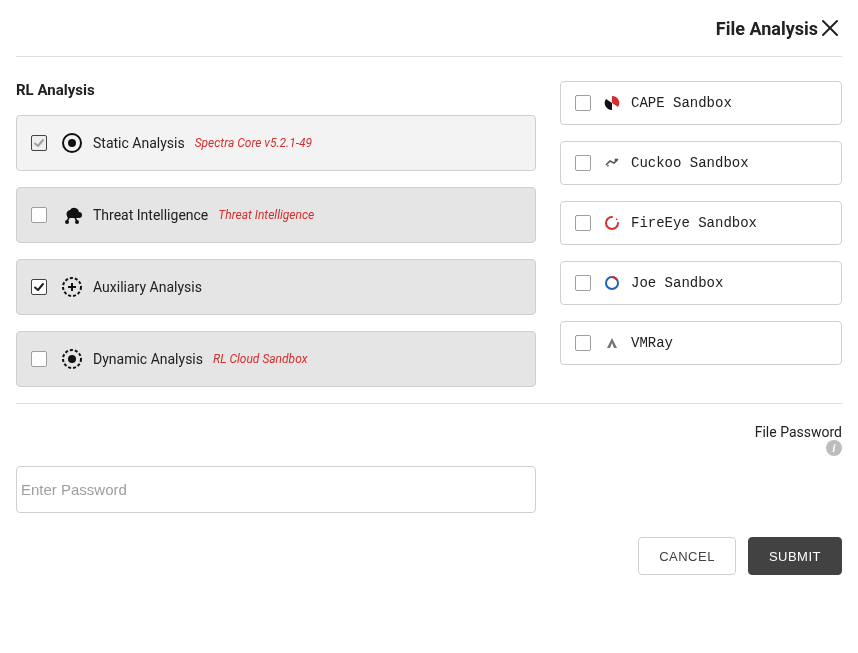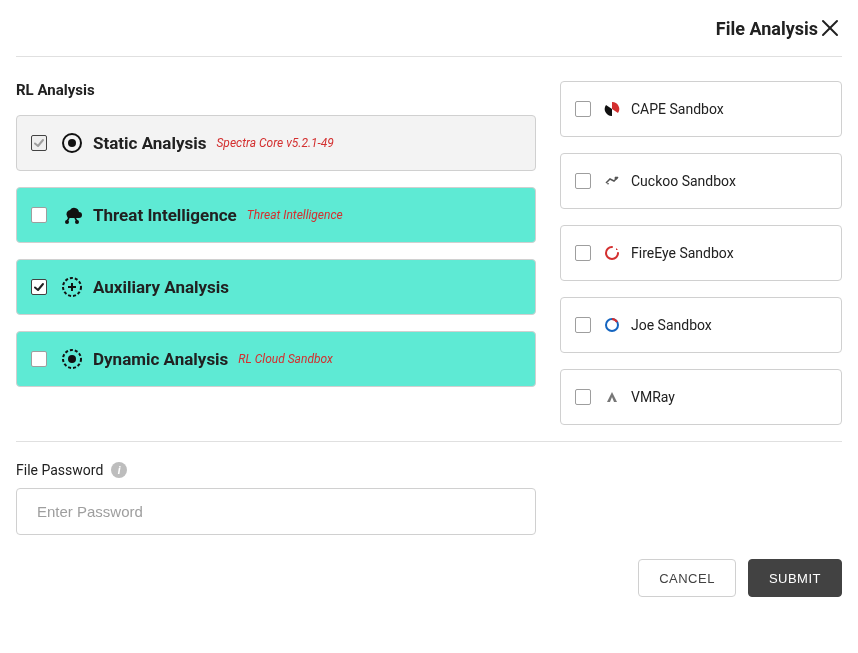--- a/index.html
+++ b/index.html
@@ -31,70 +31,71 @@
   .section-heading {
     font-size: 15px; font-weight: 700; margin-bottom: 16px;
   }
 
   .option-card {
     border: 1px solid #d0d0d0;
     border-radius: 4px;
     padding: 16px 14px;
     display: flex; align-items: center;
     margin-bottom: 16px;
-    background: #5eead4;
+    background: #e5e5e5;
   }
   .option-card.disabled { background: #f3f3f3; }
 
   .int-card {
     border: 1px solid #d0d0d0;
     border-radius: 4px;
     padding: 14px 14px;
     display: flex; align-items: center;
     margin-bottom: 16px;
     background: #fff;
-    height: 56px;
+    height: 44px;
+    font-family: Liberation Mono, monospace;
   }
 
   .chk {
     width: 16px; height: 16px;
     border: 1px solid #9e9e9e;
     border-radius: 2px;
     display: inline-flex; align-items: center; justify-content: center;
     flex: 0 0 16px;
     background: #fff;
   }
   .chk.disabled { background: #eeeeee; }
   .chk.checked { border-color: #424242; }
 
   .rl-icon {
     width: 22px; height: 22px; display:flex; align-items:center; justify-content:center;
     margin-left: 14px; margin-right: 10px; flex: 0 0 22px;
   }
-  .rl-label { font-size: 17px; font-weight: 700; }
+  .rl-label { font-size: 14px; font-weight: 400; }
   .rl-sub { font-size: 12px; font-style: italic; color: #d32f2f; margin-left: 10px; }
 
   .int-icon {
     width: 18px; height: 18px; display:flex; align-items:center; justify-content:center;
     margin-left: 12px; margin-right: 10px; flex:0 0 18px;
   }
   .int-label { font-size: 14px; color: #212121; }
 
   .protected-section { margin-top: 20px; }
-  .fp-row { display:flex; align-items:flex-end; margin: 14px 0 10px; }
+  .fp-row { display:flex; align-items:flex-end; margin: 14px 0 10px; flex-direction: column; }
   .fp-label { font-size: 14px; }
   .info-icon {
     width:16px; height:16px; border-radius:50%; background:#bdbdbd;
     display:inline-flex; align-items:center; justify-content:center;
     margin-left:8px; color:#fff; font-size:11px; font-weight:700; font-style: italic;
   }
   .pw-input {
     width: 520px; max-width: 100%;
     border: 1px solid #d0d0d0; border-radius:4px;
-    padding: 14px 20px; font-size: 15px;
+    padding: 14px 4px; font-size: 15px;
     outline: none;
   }
   .pw-input::placeholder { color: #9e9e9e; }
 
   .footer {
     display:flex; justify-content:flex-end; gap:12px; margin-top: 24px;
   }
   .btn {
     height: 38px; padding: 0 20px; border-radius:4px;
     font-size: 13px; letter-spacing: 0.5px; font-weight:500;

